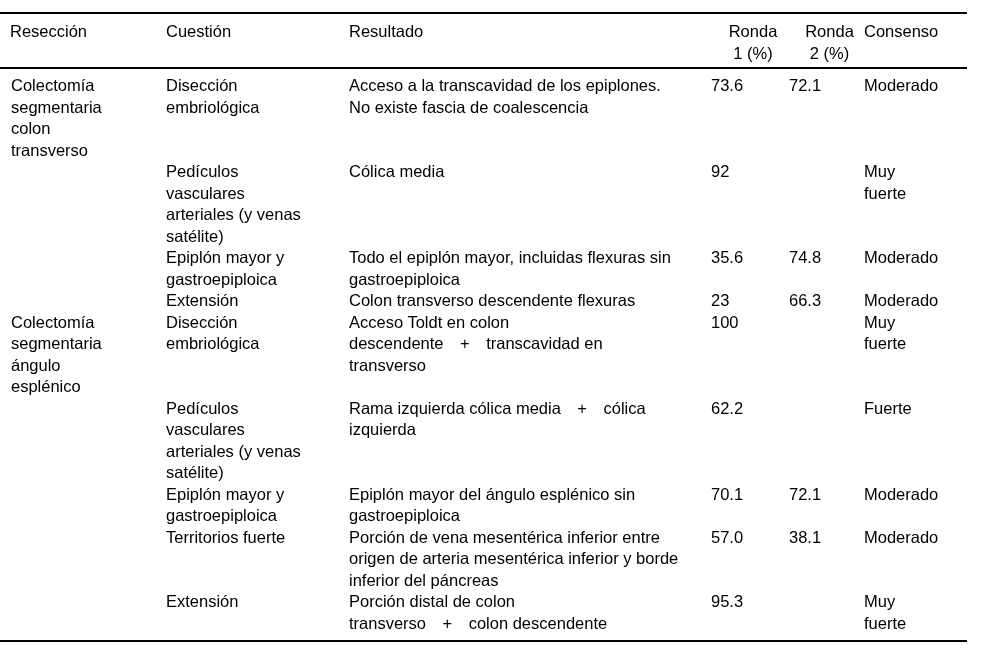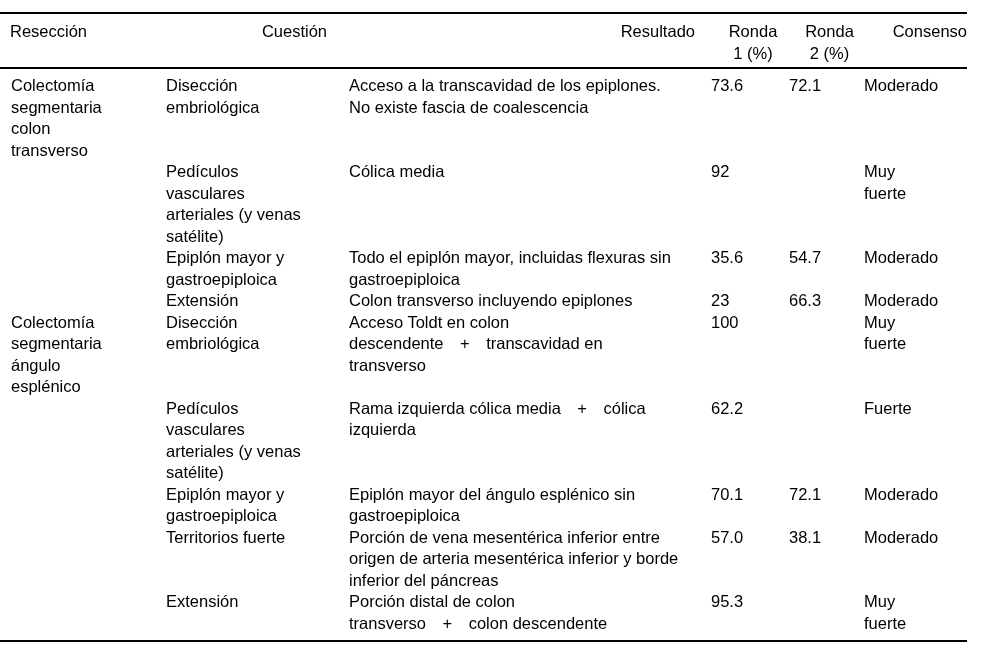--- a/index.html
+++ b/index.html
@@ -26,21 +26,21 @@
     table-layout: fixed;
     width: 967px;
     border-top: 2px solid #000;
     border-bottom: 2px solid #000;
     font-size: 16.5px;
     color: #000;
   }
   thead th {
     font-weight: 400;
     vertical-align: top;
-    text-align: right;
+    text-align: left;
     white-space: pre-line;
     line-height: 22px;
     padding: 6px 0 3px 0;
     border-bottom: 2px solid #000;
     font-size: 16.5px;
   }
   thead th.h-reseccion {
     text-align: left;
     padding-left: 10px;
   }
@@ -113,27 +113,27 @@
         <td class="c-consenso">Muy
 fuerte</td>
       </tr>
       <tr>
         <td class="c-reseccion"></td>
         <td class="c-cuestion">Epiplón mayor y
 gastroepiploica</td>
         <td class="c-resultado">Todo el epiplón mayor, incluidas flexuras sin
 gastroepiploica</td>
         <td class="c-ronda1">35.6</td>
-        <td class="c-ronda2">54.7</td>
+        <td class="c-ronda2">74.8</td>
         <td class="c-consenso">Moderado</td>
       </tr>
       <tr>
         <td class="c-reseccion"></td>
         <td class="c-cuestion">Extensión</td>
-        <td class="c-resultado">Colon transverso incluyendo epiplones</td>
+        <td class="c-resultado">Colon transverso descendente flexuras</td>
         <td class="c-ronda1">23</td>
         <td class="c-ronda2">66.3</td>
         <td class="c-consenso">Moderado</td>
       </tr>
       <tr>
         <td class="c-reseccion">Colectomía
 segmentaria
 ángulo
 esplénico</td>
         <td class="c-cuestion">Disección

